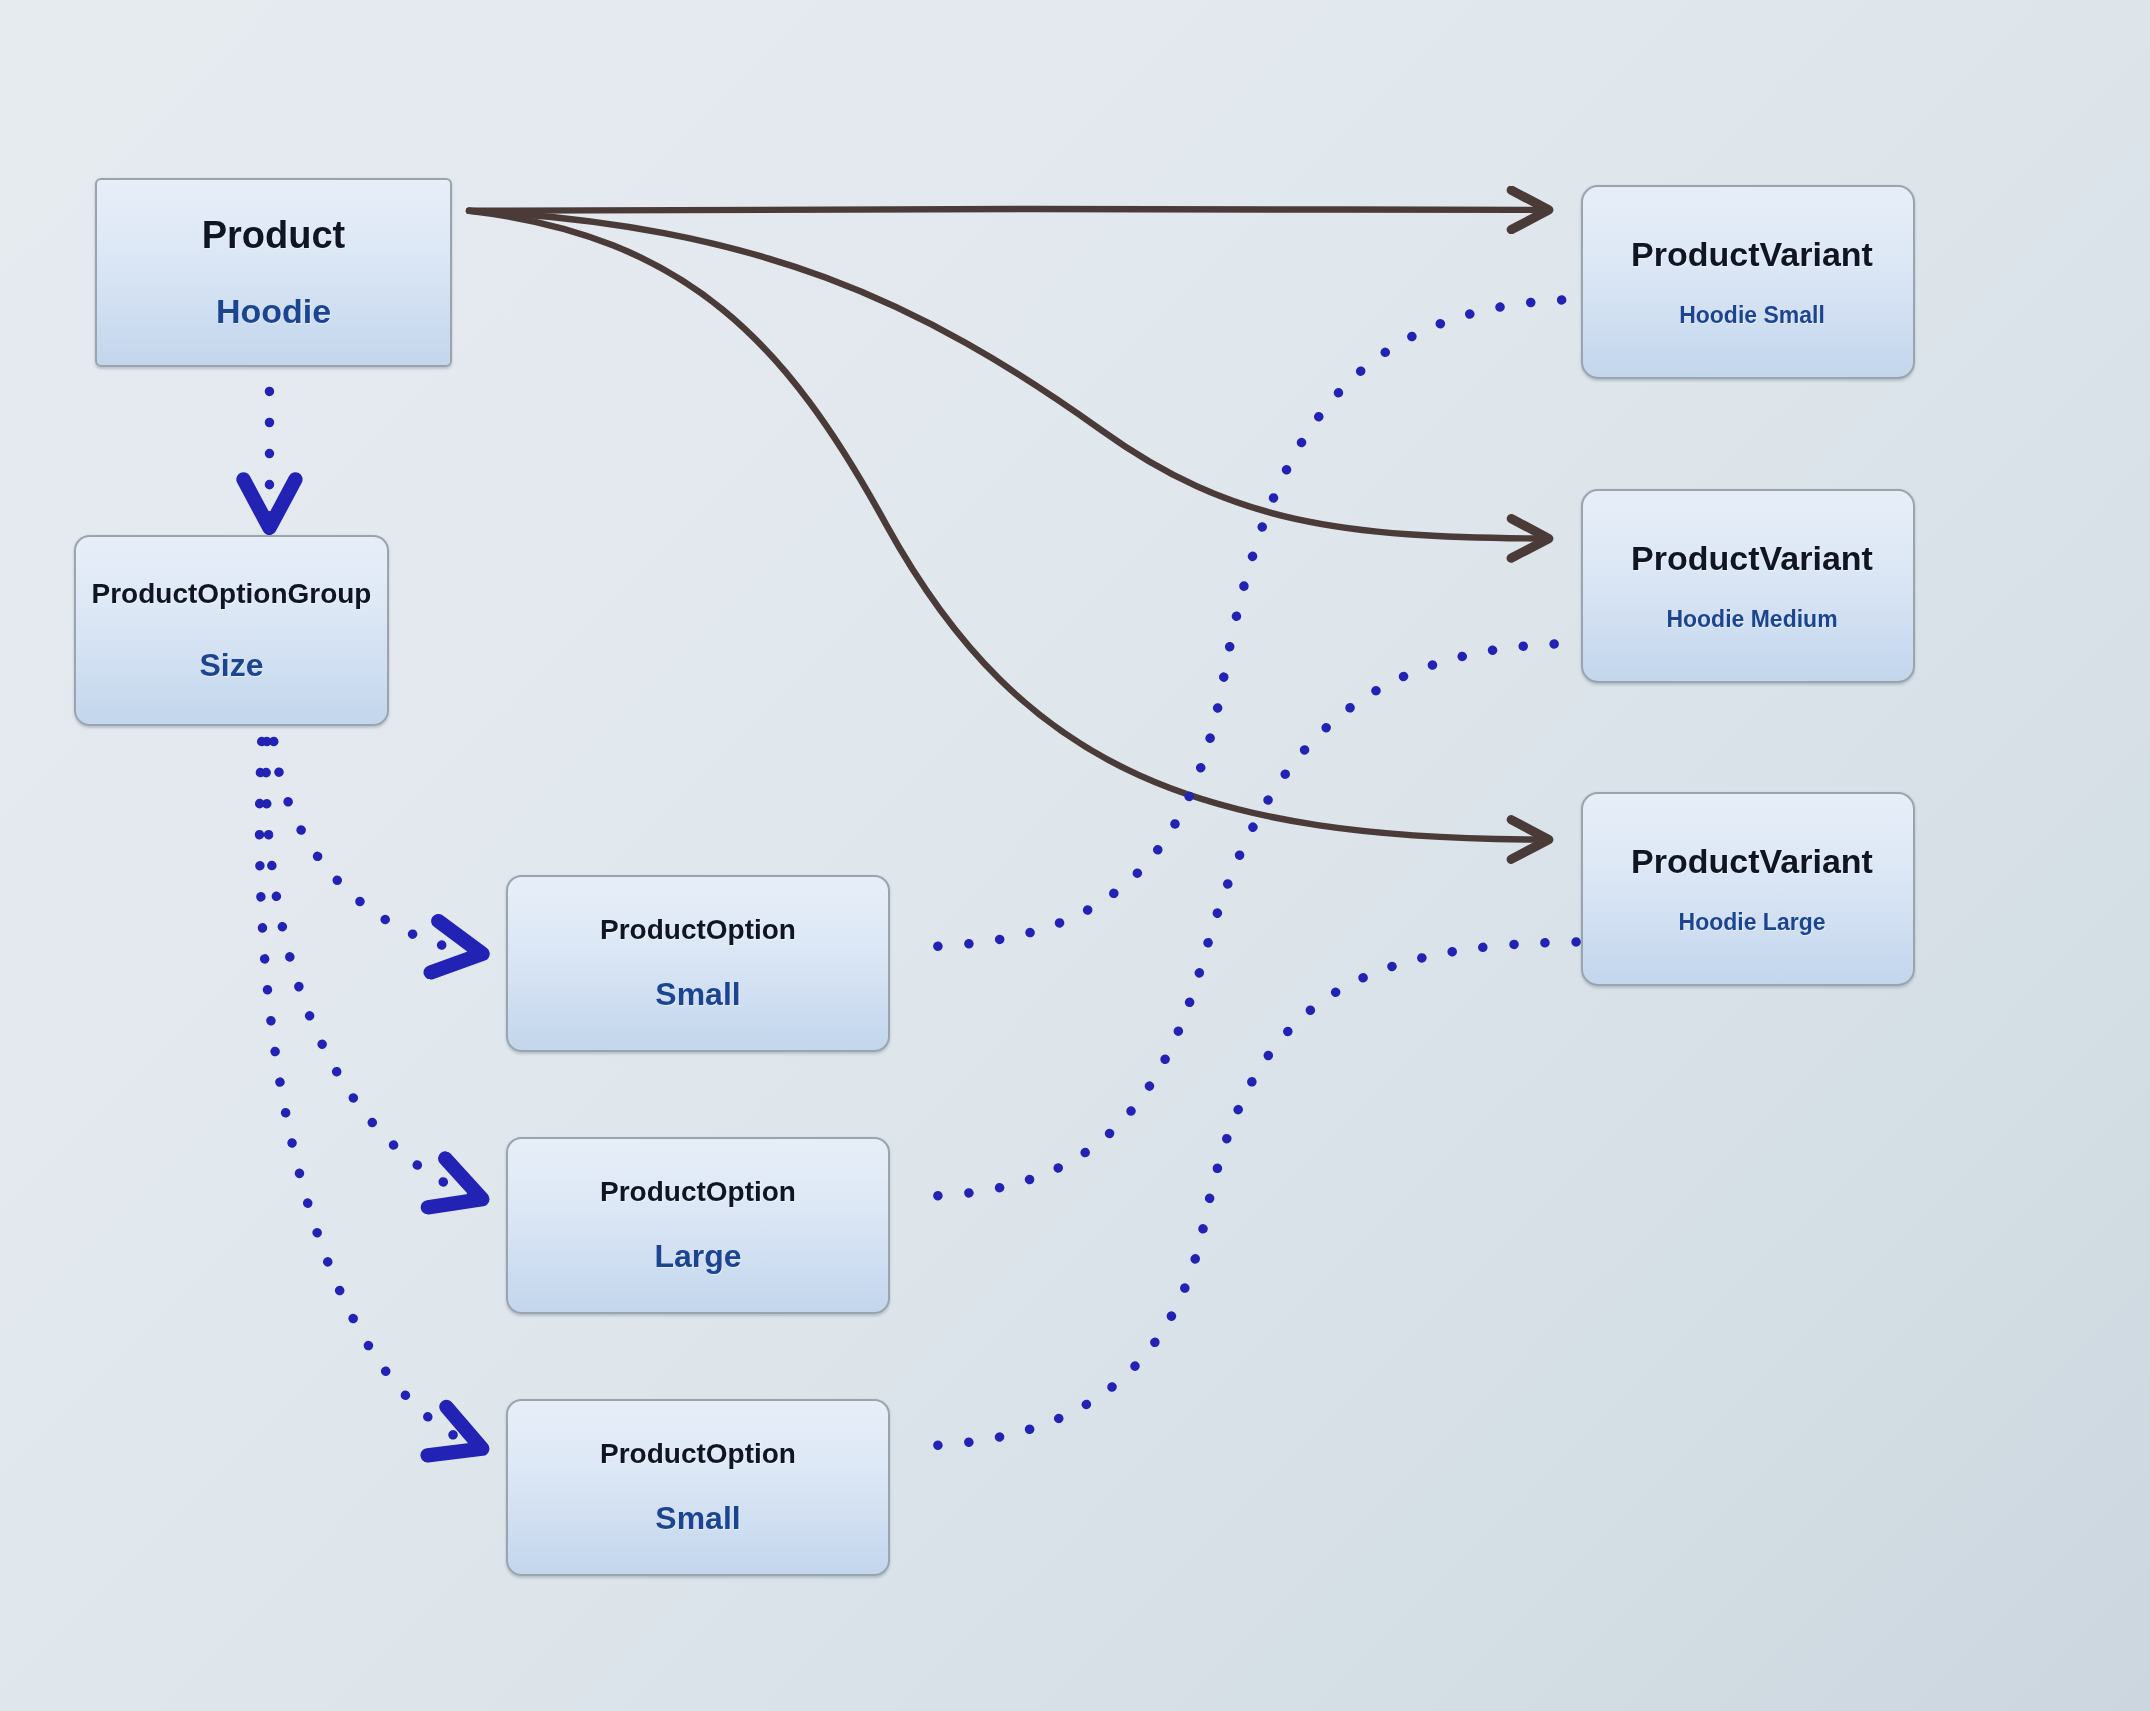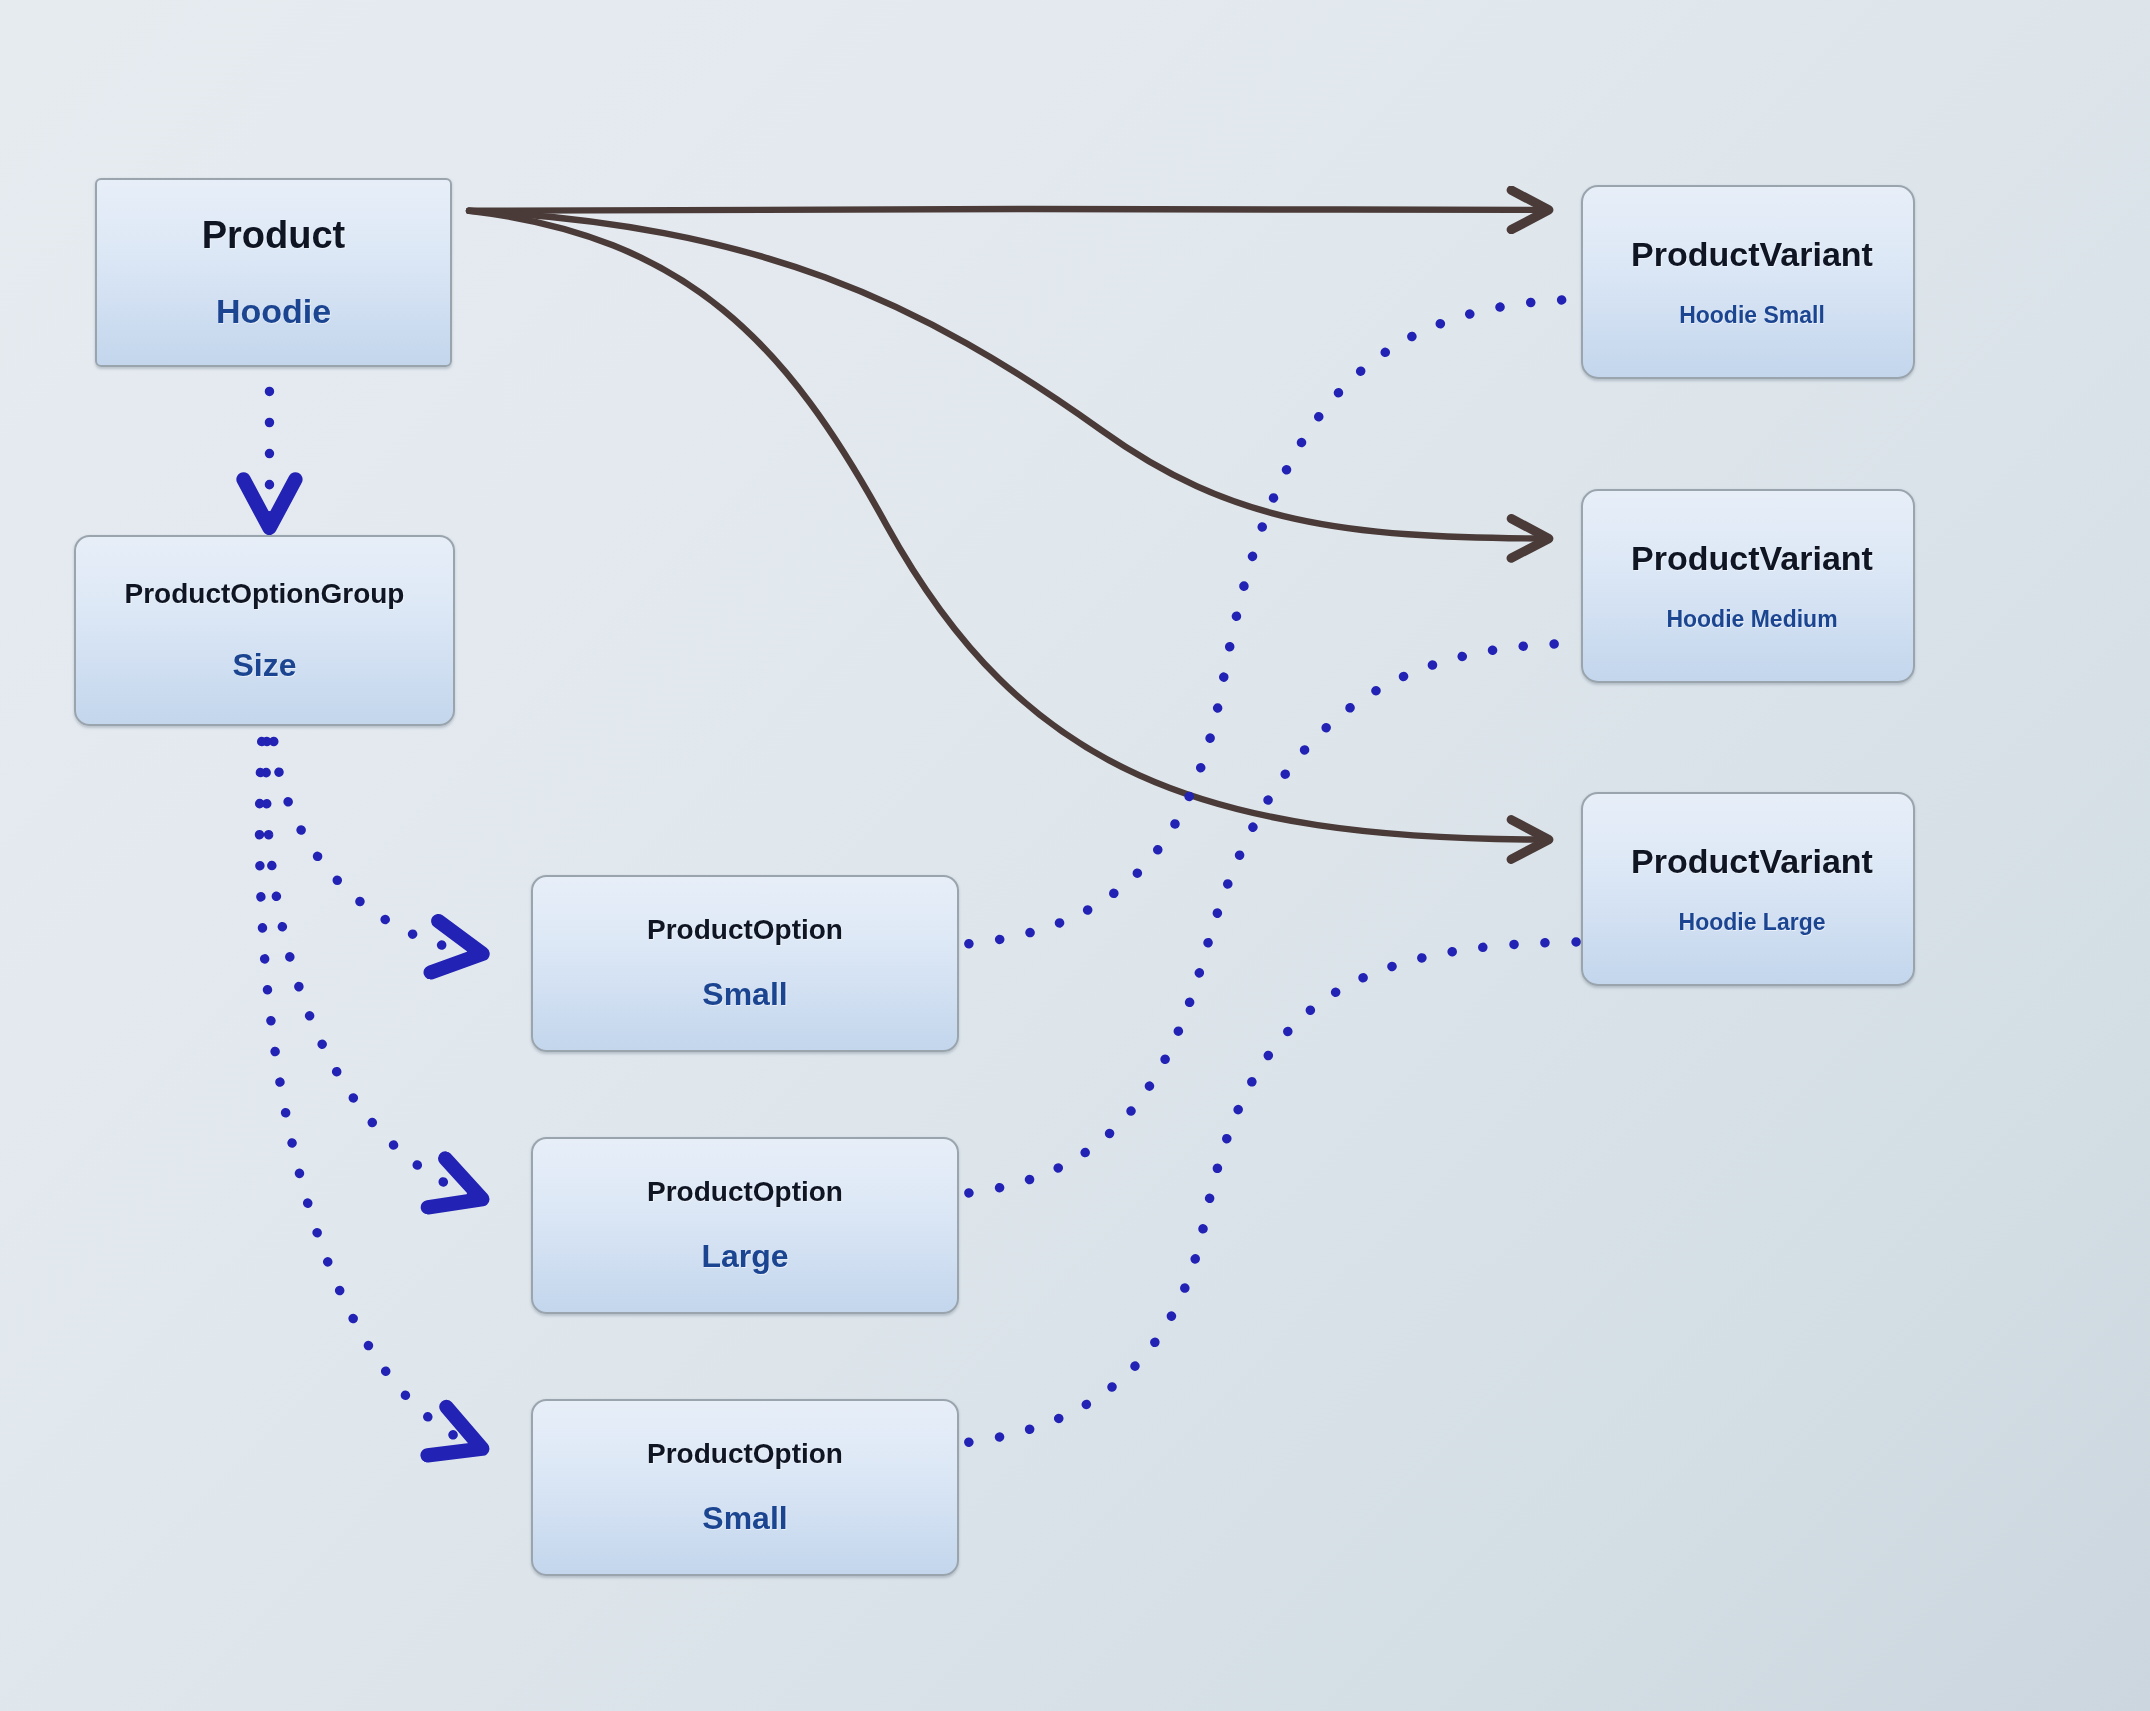--- a/index.html
+++ b/index.html
@@ -51,26 +51,26 @@
     text-align: center;
     white-space: nowrap;
   }
 
   
   #node-product { left: 95px; top: 178px; width: 357px; height: 189px; border-radius: 6px; }
   #node-product .title { font-size: 38px; margin-bottom: 38px; }
   #node-product .value { font-size: 34px; }
 
   
-  #node-pog { left: 74px; top: 535px; width: 381px; height: 191px; }
+  #node-pog { left: 74px; top: 535px; width: 315px; height: 191px; }
   #node-pog .title { font-size: 28px; margin-bottom: 41px; }
   #node-pog .value { font-size: 32px; }
 
   
-  .node-po { left: 531px; width: 428px; height: 177px; }
+  .node-po { left: 506px; width: 384px; height: 177px; }
   .node-po .title { font-size: 28px; margin-bottom: 34px; }
   .node-po .value { font-size: 32px; text-align: center; }
   #node-po-0 { top: 875px; }
   #node-po-1 { top: 1137px; }
   #node-po-2 { top: 1399px; }
 
   
   .node-pv { left: 1581px; width: 334px; height: 194px; border-radius: 17px; padding-left: 8px; }
   .node-pv .title { font-size: 34px; margin-bottom: 31px; }
   .node-pv .value { font-size: 23px; }

